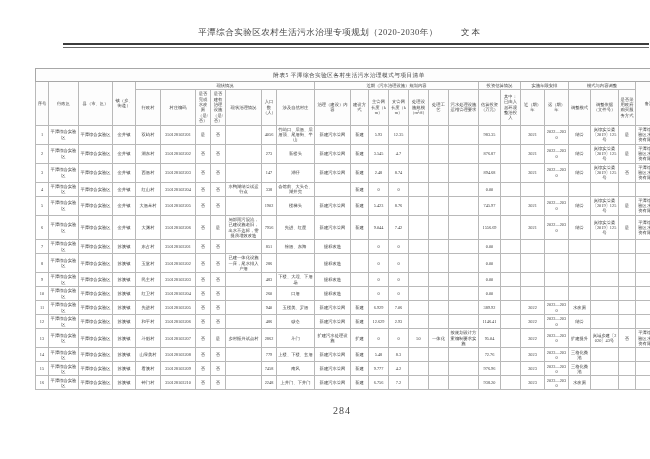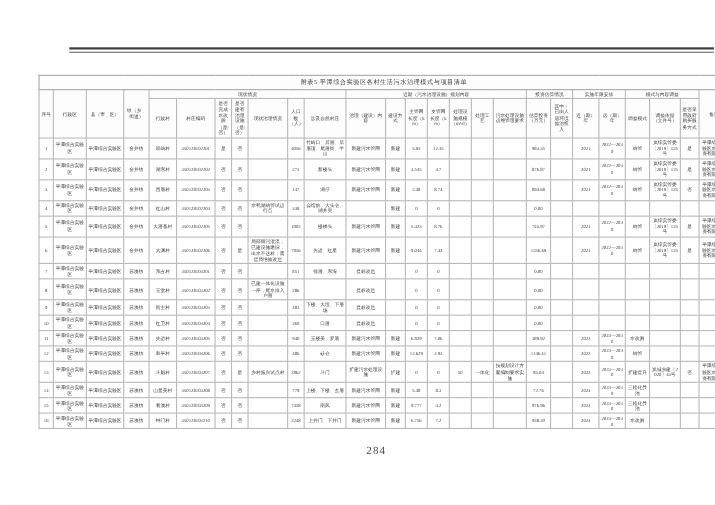--- a/index.html
+++ b/index.html
@@ -35,20 +35,24 @@
   .page-number{
     position:absolute;left:17px;top:405px;width:650px;text-align:center;
     font-size:10px;color:#444;letter-spacing:1px;
   }
 </style>
 </head>
 <body>
 
 <div class="page">
 
+  <div class="doc-header">
+    <div class="doc-title">平潭综合实验区农村生活污水治理专项规划（2020-2030年）</div>
+    <div class="doc-type">文本</div>
+  </div>
   <div class="rule-thick"></div>
   <div class="rule-thin"></div>
 
   <div class="table-wrap">
     <table class="main" id="main-table">
       <colgroup>
           <col style="width: 13px;">
           <col style="width: 30px;">
           <col style="width: 34px;">
           <col style="width: 23px;">

